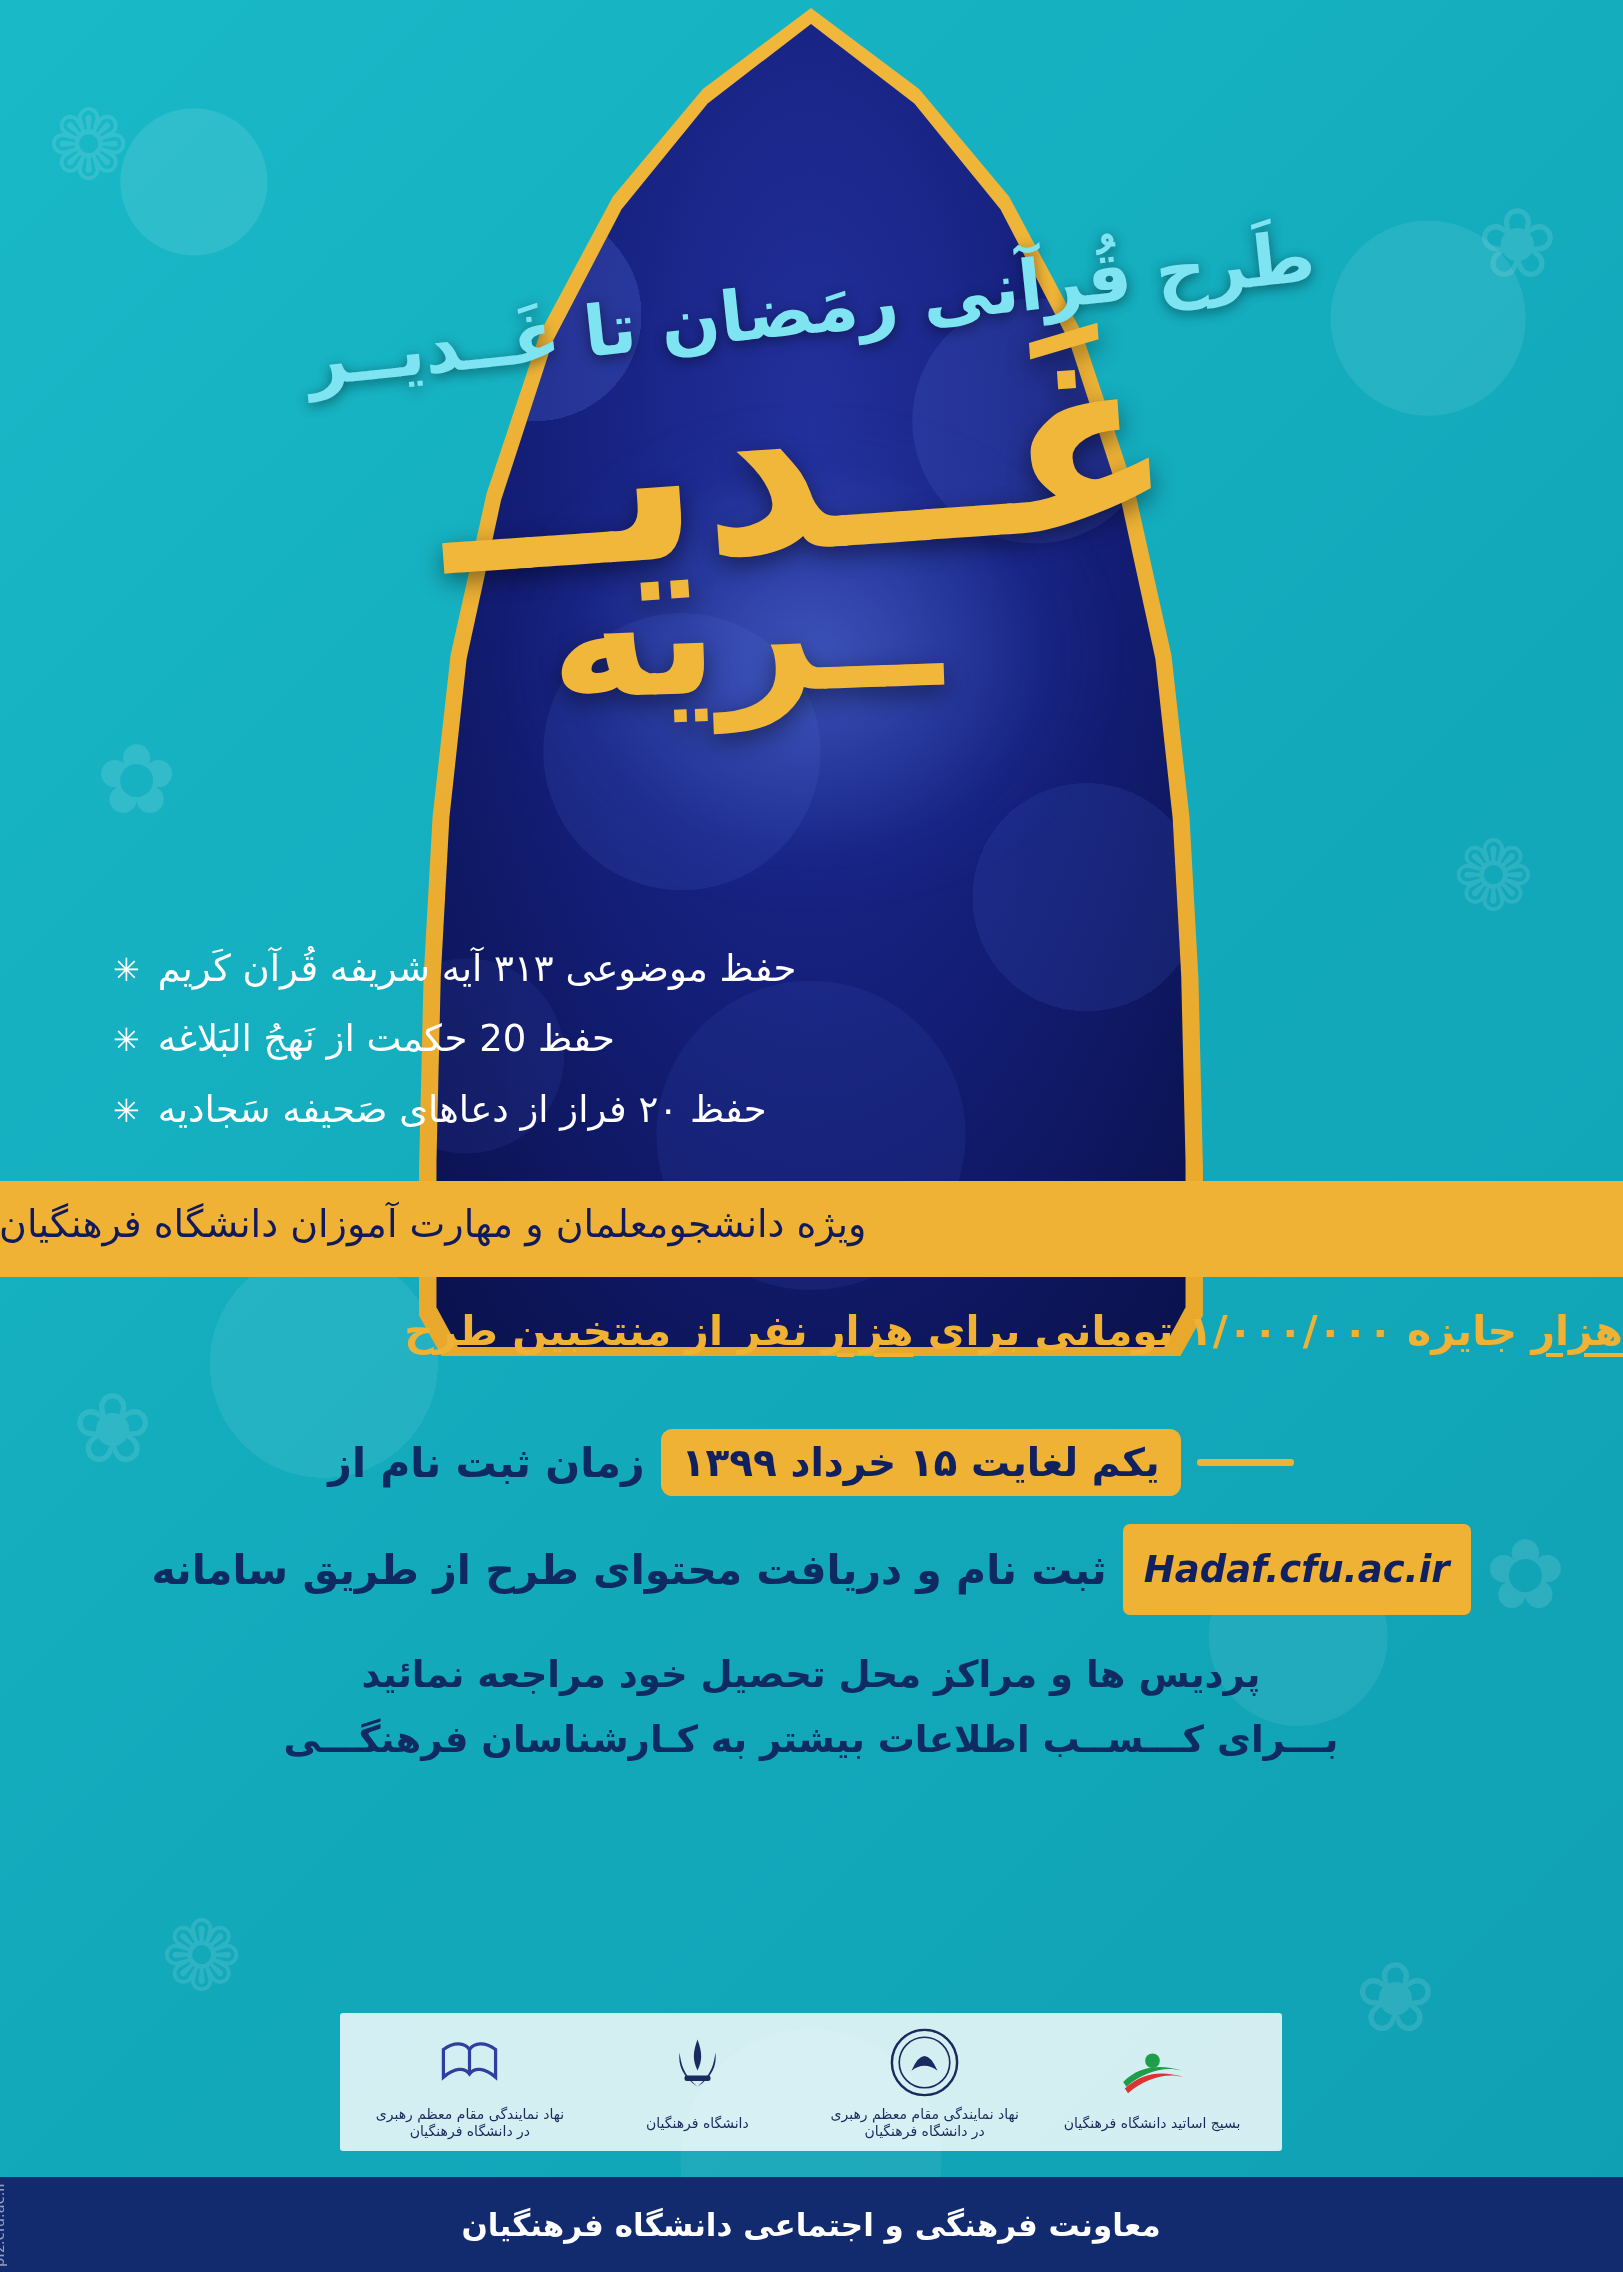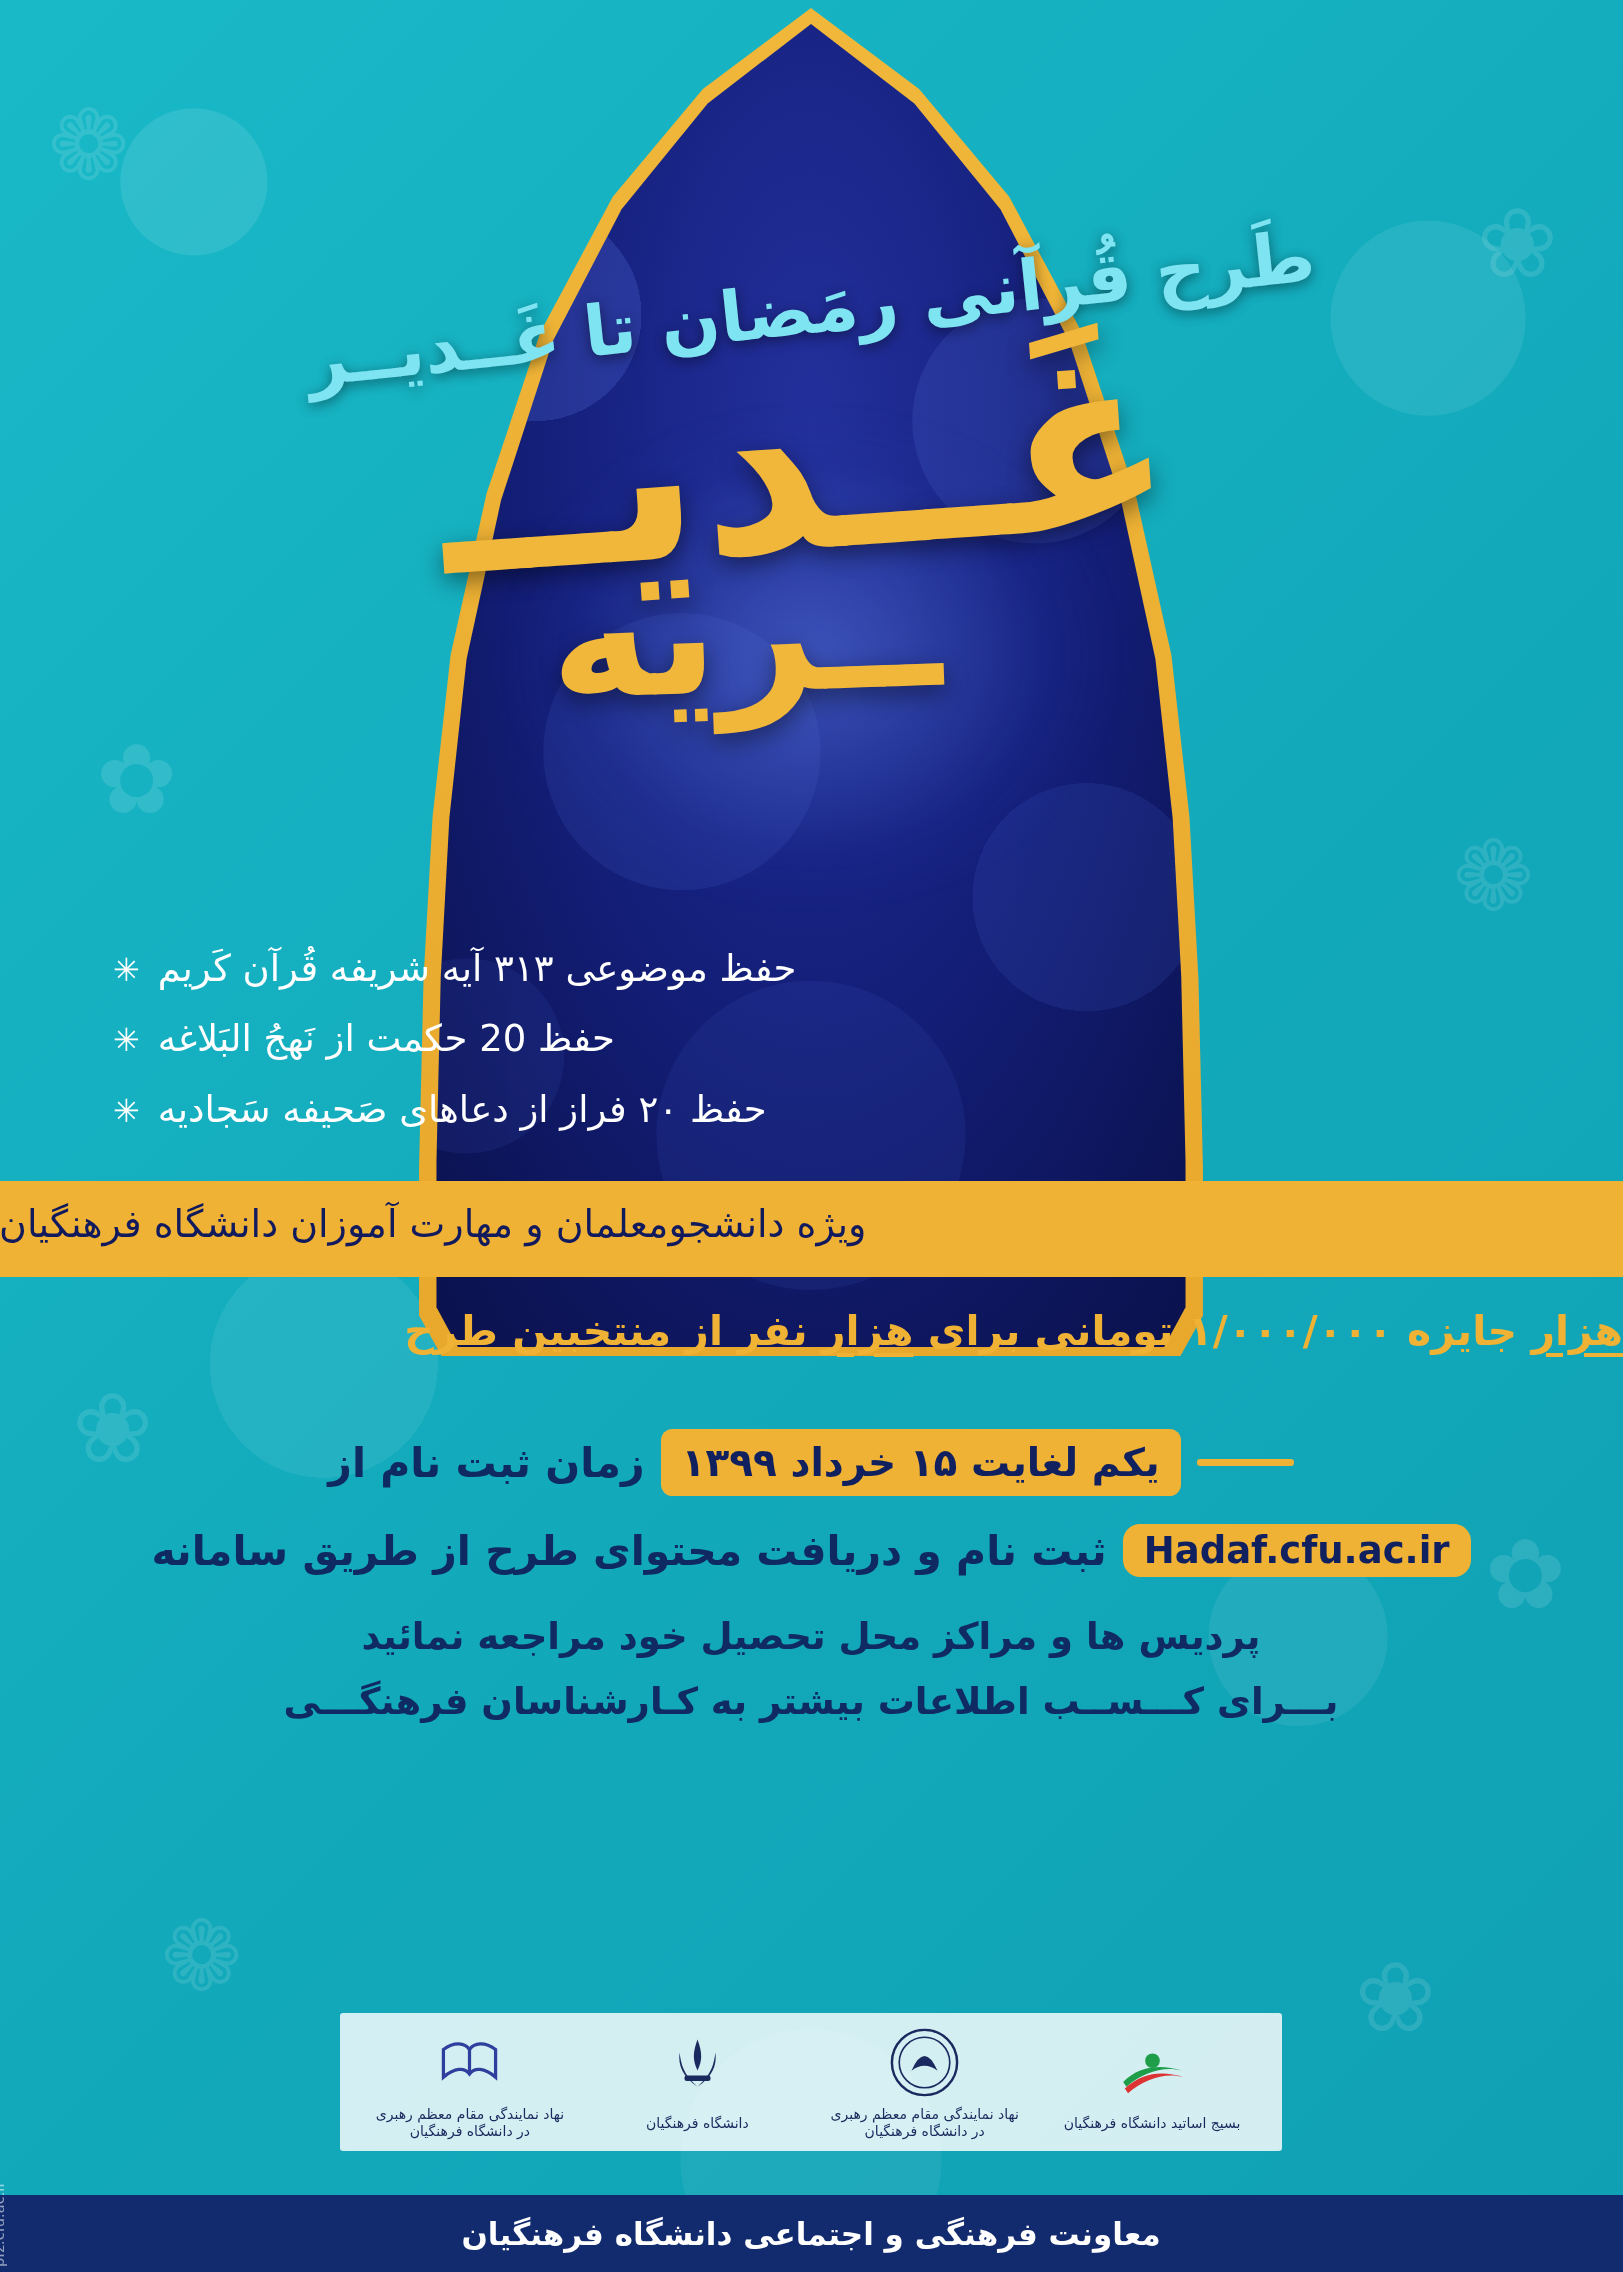--- a/index.html
+++ b/index.html
@@ -220,25 +220,26 @@
   }
   .dash {
     width: 97px;
     height: 7.3px;
     background: #efb235;
     border-radius: 3.2px;
   }
   .url-chip {
     background: #efb235;
     color: #11205e;
-    padding: 5px 21px;
-    border-radius: 17px;
+    padding: 24px 21px;
+    border-radius: 7px;
     font-size: 37px;
     font-family: "DejaVu Sans", sans-serif;
     direction: ltr;
+    font-style: italic;
   }
   .info-note {
     margin-top: 24px;
     font-size: 37px;
     font-weight: 700;
     color: #102a63;
     line-height: 1.75;
   }
 
   
@@ -278,21 +279,21 @@
     line-height: 1.25;
     direction: rtl;
   }
 
   
   .footer {
     position: absolute;
     left: 0;
     right: 0;
     bottom: 0;
-    height: 78px;
+    height: 96px;
     background: #122a6e;
     display: flex;
     align-items: center;
     justify-content: center;
   }
   .footer span {
     color: #ffffff;
     font-size: 31px;
     direction: rtl;
     font-weight: 600;

